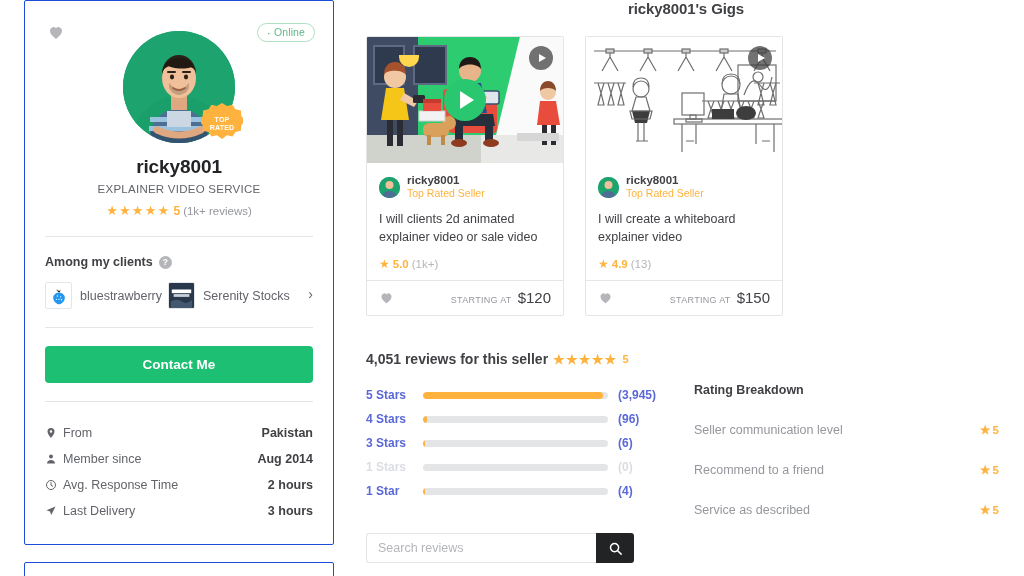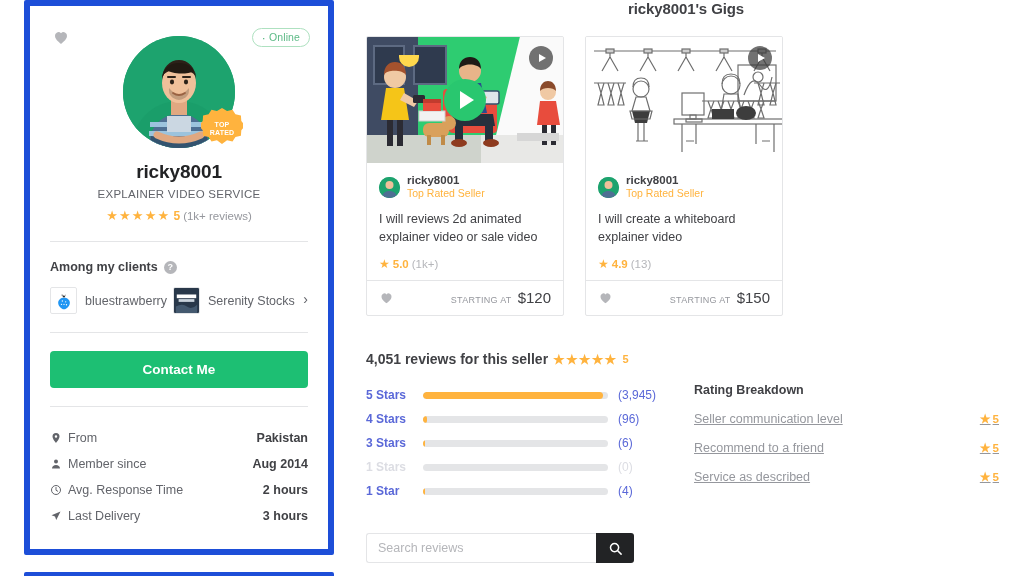--- a/index.html
+++ b/index.html
@@ -8,21 +8,21 @@
     background: #fff;
     font-family: "Liberation Sans", sans-serif;
     color: #404145;
     overflow: hidden;
   }
   .page { position: relative; width: 1024px; height: 576px; }
 
   
   .sidebar { position: absolute; left: 24px; top: 0; width: 310px; }
   .card {
-    border: 6px solid #1d4ed8;
+    border: 1px solid #1d4ed8;
     background: #fff;
     border-radius: 2px;
   }
   .seller-card { padding: 14px 20px 20px; position: relative; }
 
   .heart-top {
     position: absolute; left: 22px; top: 22px;
     width: 18px; height: 18px; color: #b5b6ba;
   }
   .online-pill {
@@ -225,28 +225,28 @@
   .hist { margin-top: 16px; }
   .hist-row { display: flex; align-items: center; height: 24px; font-size: 12px; }
   .hist-label { width: 57px; color: #5a68d8; font-weight: bold; font-size: 12px; }
   .hist-label.dim { color: #dcdde3; }
   .hist-track {
     flex: 1; height: 7px; background: #e4e5e7; border-radius: 4px;
     position: relative; overflow: hidden; margin-right: 10px;
   }
   .hist-fill { position: absolute; left: 0; top: 0; height: 100%;
                background: #ffb33e; border-radius: 4px; }
-  .hist-count { width: 48px; text-align: left; color: #5a68d8; font-size: 12px; }
+  .hist-count { width: 48px; text-align: left; color: #5a68d8; font-size: 12px; font-weight: bold; }
   .hist-count.dim { color: #dcdde3; }
 
   .rev-right { margin-left: 28px; width: 305px; padding-top: 32px; }
   .rb-title { font-size: 12.5px; font-weight: bold; color: #404145; }
   .rb-row {
     display: flex; align-items: center; justify-content: space-between;
-    margin-top: 15px; font-size: 12.5px; color: #95979d; text-decoration: underline;
+    margin-top: 26px; font-size: 12.5px; color: #95979d;
   }
   .rb-score { color: #ffb33e; font-weight: bold; font-size: 11.5px;
               display: flex; align-items: center; gap: 2px; }
   .rb-score .s { font-size: 12px; }
 
   .search-wrap { margin-top: 30px; display: flex; width: 268px; }
   .search-input {
     flex: 1; border: 1px solid #e4e5e7; border-right: none;
     height: 30px; padding: 0 11px; font-size: 12.5px;
     color: #a21caf; font-family: inherit; outline: none;
@@ -494,21 +494,21 @@
                 <rect width="21" height="21" fill="#1da36e"></rect>
                 <circle cx="10.5" cy="8" r="4" fill="#efc09a"></circle>
                 <path d="M3 21c0-4.5 3.4-7 7.5-7s7.5 2.5 7.5 7z" fill="#4e6f93"></path>
               </svg>
             </span>
             <span>
               <span class="gig-seller-name" style="display:block">ricky8001</span>
               <span class="gig-seller-level" style="display:block">Top Rated Seller</span>
             </span>
           </div>
-          <div class="gig-desc">I will reviews 2d animated explainer video or sale video</div>
+          <div class="gig-desc">I will clients 2d animated explainer video or sale video</div>
           <div class="gig-rate">
             <span class="s">★</span>
             <span class="v">5.0</span>
             <span class="c">(1k+)</span>
           </div>
         </div>
         <div class="gig-foot">
           <span class="gig-heart">
             <svg viewBox="0 0 24 24" width="15" height="15" fill="currentColor">
                 <path d="M12 21s-8-5.2-8-10.4A4.6 4.6 0 0 1 12 7a4.6 4.6 0 0 1 8 3.6C20 15.8 12 21 12 21z"></path>

